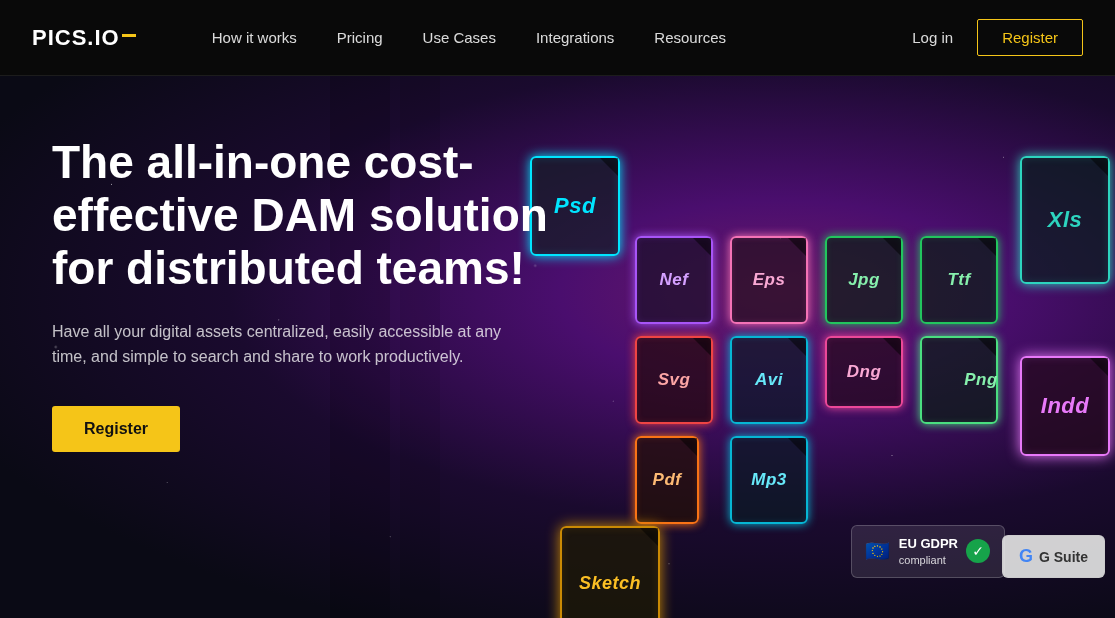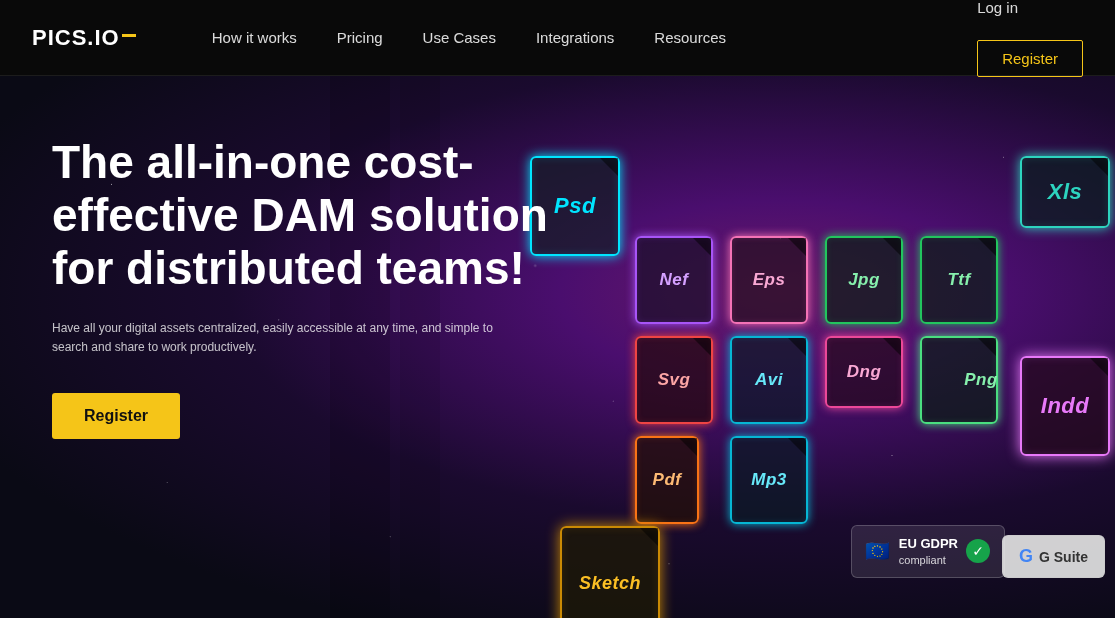--- a/index.html
+++ b/index.html
@@ -48,22 +48,22 @@
     .nav-link {
       color: rgba(255,255,255,0.85);
       font-size: 15px;
       text-decoration: none;
       padding: 8px 16px;
       white-space: nowrap;
     }
 
     .nav-right {
       display: flex;
+      align-items: center;
       gap: 24px;
-      flex-direction: column;
     }
 
     .login-link {
       color: rgba(255,255,255,0.85);
       font-size: 15px;
       text-decoration: none;
     }
 
     .register-btn {
       color: #f5c518;
@@ -265,21 +265,21 @@
       top: 260px; left: 500px;
       background: rgba(35,10,25,0.7);
       border: 2px solid #e879f9;
       box-shadow: 0 0 14px #e879f9, inset 0 0 8px rgba(232,121,249,0.15);
       font-size: 22px;
       color: #e879f9;
     }
 
     
     .icon-xls {
-      width: 90px; height: 72px;
+      width: 90px; height: 128px;
       top: 60px; left: 500px;
       background: rgba(10,30,30,0.7);
       border: 2px solid #2dd4bf;
       box-shadow: 0 0 12px #2dd4bf, inset 0 0 8px rgba(45,212,191,0.15);
       font-size: 22px;
       color: #2dd4bf;
     }
 
     
     .icon-sketch {
@@ -316,21 +316,21 @@
     .hero-title {
       color: white;
       font-size: 46px;
       font-weight: 800;
       line-height: 1.15;
       margin-bottom: 24px;
     }
 
     .hero-subtitle {
       color: rgba(255,255,255,0.75);
-      font-size: 12px;
+      font-size: 16px;
       line-height: 1.6;
       margin-bottom: 36px;
       max-width: 460px;
     }
 
     .hero-register-btn {
       background: #f5c518;
       color: #111;
       font-size: 16px;
       font-weight: 700;

